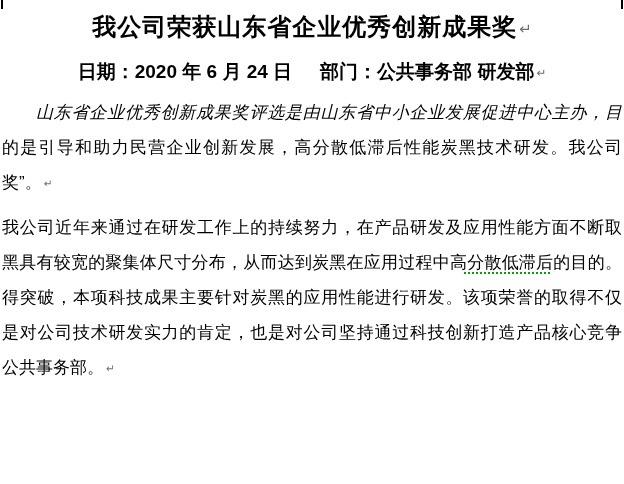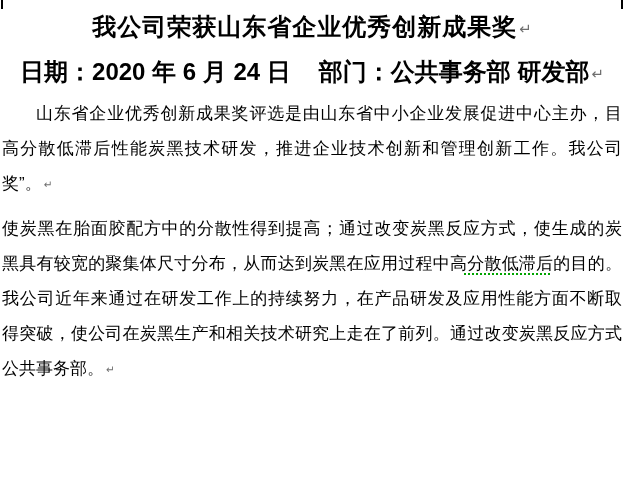--- a/index.html
+++ b/index.html
@@ -36,21 +36,21 @@
     color: #6f6f6f;
     font-weight: normal;
     font-size: 0.62em;
     margin-left: 2px;
     letter-spacing: 0;
     vertical-align: 1px;
   }
   .meta-line {
     margin-top: 12px;
     text-align: center;
-    font-size: 24px;
+    font-size: 19px;
     font-weight: bold;
     line-height: 28px;
     white-space: nowrap;
   }
   .meta-gap { display: inline-block; width: 28px; }
 
   .body {
     margin-top: 8px;
     padding: 0 2px;
     font-size: 17px;
@@ -60,21 +60,21 @@
     position: relative;
     height: 35px;
     line-height: 35px;
     white-space: nowrap;
   }
   .fill .t {
     display: block;
     text-align: justify;
     text-align-last: justify;
   }
-  .indent .t { text-indent: 2em; }
+  .indent .t { text-indent: 2em; font-style: italic; }
   .lastline .t { display: inline; }
 
   
   .squiggle {
     position: absolute;
     left: 74.5%;
     bottom: 6px;
     width: 14%;
     height: 2px;
     background: repeating-linear-gradient(90deg, #00a400 0 2px, transparent 2px 4px);
@@ -92,36 +92,36 @@
 
   <div class="meta-line"><span>日期：</span><span>2020 年 6 月 24 日</span><span class="meta-gap"></span><span>部门：</span><span>公共事务部 研发部</span><span class="pmark">↵</span></div>
 
   <div class="body">
 
     <div class="para">
       <div class="bline fill indent">
           <span class="t">山东省企业优秀创新成果奖评选是由山东省中小企业发展促进中心主办，目</span>
         </div>
       <div class="bline fill">
-          <span class="t">高分散低滞后性能炭黑技术研发，推进企业技术创新和管理创新工作。我公司</span>
+          <span class="t">的是引导和助力民营企业创新发展，高分散低滞后性能炭黑技术研发。我公司</span>
         </div>
       <div class="bline lastline"><span class="t">奖”。</span><span class="pmark">↵</span></div>
     </div>
 
     <div class="para para2">
       <div class="bline fill">
-          <span class="t">使炭黑在胎面胶配方中的分散性得到提高；通过改变炭黑反应方式，使生成的炭</span>
+          <span class="t">我公司近年来通过在研发工作上的持续努力，在产品研发及应用性能方面不断取</span>
         </div>
       <div class="bline fill">
           <span class="t">黑具有较宽的聚集体尺寸分布，从而达到炭黑在应用过程中高分散低滞后的目的。</span>
           <div class="squiggle"></div>
         </div>
       <div class="bline fill">
-          <span class="t">我公司近年来通过在研发工作上的持续努力，在产品研发及应用性能方面不断取</span>
+          <span class="t">得突破，本项科技成果主要针对炭黑的应用性能进行研发。该项荣誉的取得不仅</span>
         </div>
       <div class="bline fill">
-          <span class="t">得突破，使公司在炭黑生产和相关技术研究上走在了前列。通过改变炭黑反应方式</span>
+          <span class="t">是对公司技术研发实力的肯定，也是对公司坚持通过科技创新打造产品核心竞争</span>
         </div>
       <div class="bline lastline"><span class="t">公共事务部。</span><span class="pmark">↵</span></div>
     </div>
 
   </div>
 </div>
 
 </body></html>

